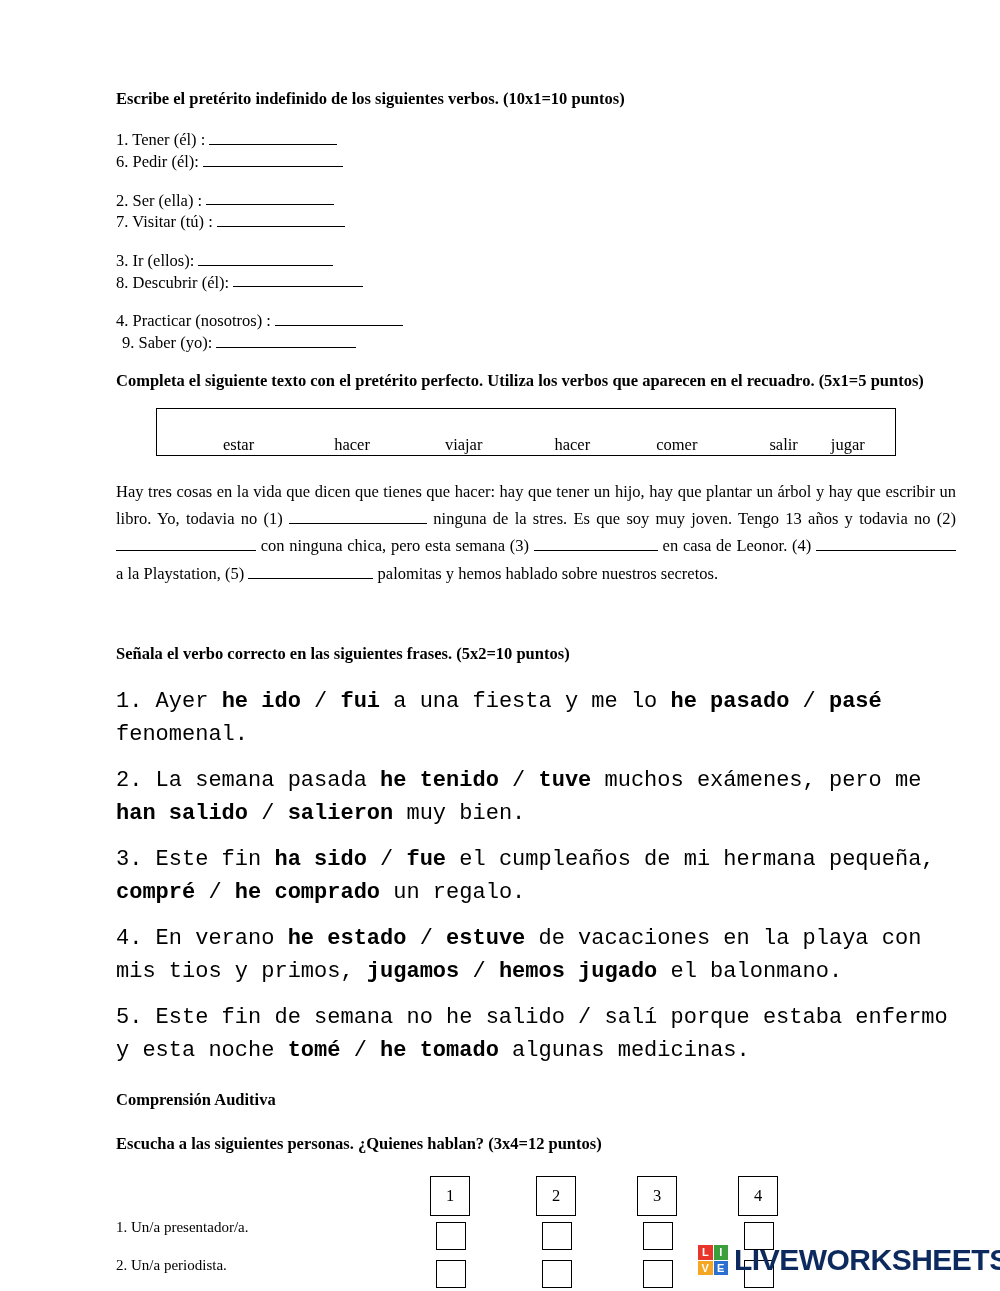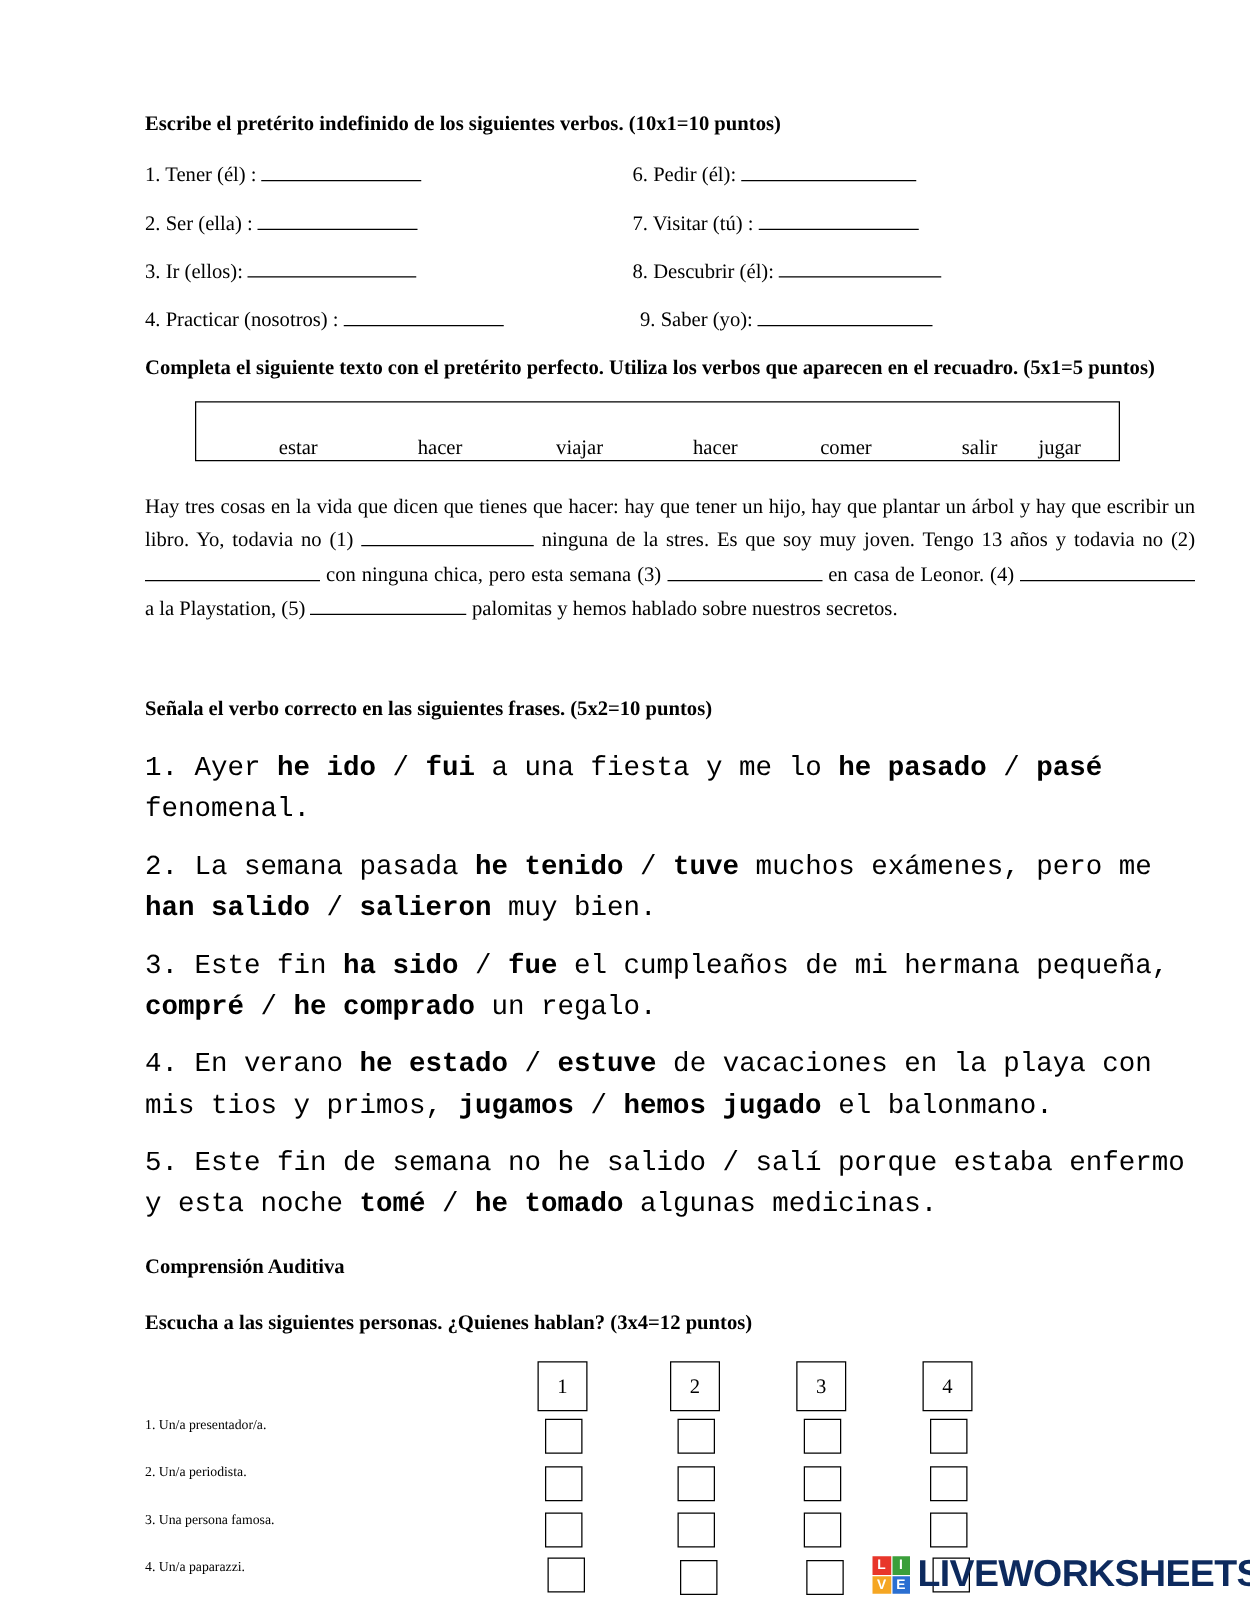--- a/index.html
+++ b/index.html
@@ -14,21 +14,21 @@
   .page { position:absolute; left:0; top:0; width:1000px; height:1270px; }
   .content { position:absolute; left:116px; top:88px; width:840px; }
 
   .bold { font-weight:bold; }
   h2.section {
     font-size:16.5px; font-weight:bold; margin:0 0 0 0; line-height:1.35;
   }
 
   
   .ex1 { margin-top:18px; position:relative; }
-  .ex1 .row { display:flex; margin-bottom:17px; }
+  .ex1 .row { display:flex; margin-bottom:17px;flex-direction:column; }
   .ex1 .col-l { width:390px; font-size:16.5px; }
   .ex1 .col-r { width:440px; font-size:16.5px; }
   .blank { display:inline-block; border-bottom:1px solid #000; height:0.95em; }
 
   
   .verbbox {
     margin:16px 0 0 40px;
     width:738px; height:46px;
     border:1px solid #000;
     display:flex; align-items:flex-end;
@@ -42,21 +42,21 @@
     text-align:justify;
   }
 
   
   .ex3 { margin-top:0; }
   .ex3 p { font-size:22px; margin:0 0 13px 0; line-height:1.5;font-family:Liberation Mono, monospace; }
 
   
   .listen { margin-top:14px; position:relative; height:190px; }
   .listen .labels { position:absolute; left:0; top:38px; width:330px; }
-  .listen .labels div { font-size:11px; height:38px; line-height:38px; }
+  .listen .labels div { font-size:15px; height:38px; line-height:38px; }
   .numcell {
     position:absolute;
     width:38px; height:38px;
     border:1.5px solid #000;
     display:flex; align-items:center; justify-content:center;
     font-size:16.5px;
   }
   .chk {
     position:absolute;
     width:28px; height:26px;

